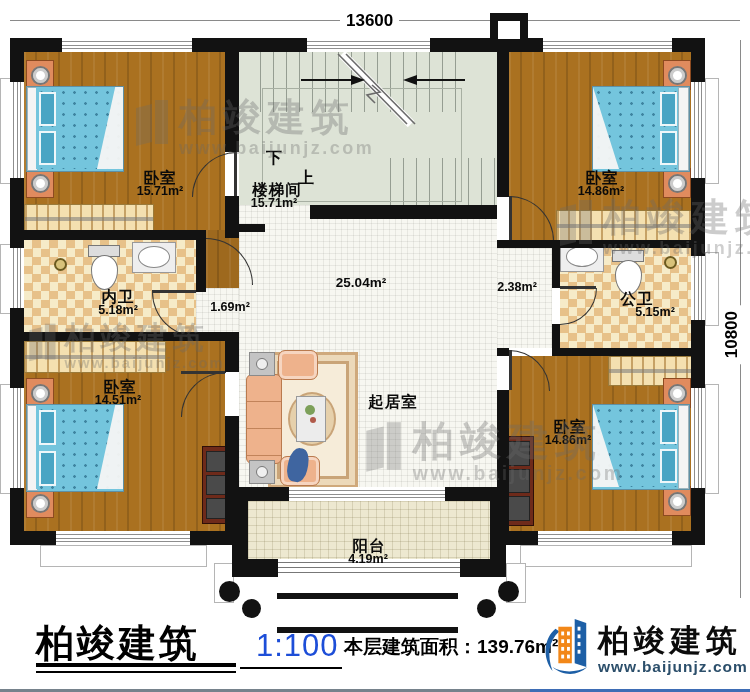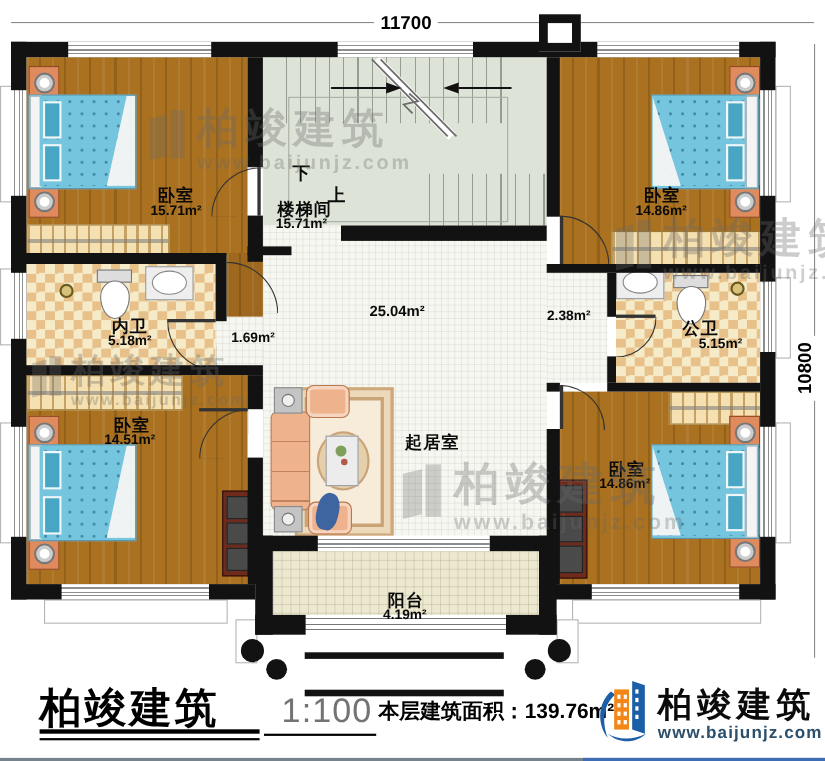--- a/index.html
+++ b/index.html
@@ -59,34 +59,34 @@
   .ctable{position:absolute;z-index:13;background:#ececec;border:1px solid #9a9a9a;}
   .person{position:absolute;z-index:14;background:#3f65a0;border-radius:45% 45% 40% 40%;transform:rotate(12deg);}
   .post{position:absolute;z-index:31;background:#121212;border-radius:50%;}
   .wm{position:absolute;z-index:50;display:flex;gap:7px;pointer-events:none;align-items:flex-start;}
   .wm .cn{font-size:38px;font-weight:900;letter-spacing:6px;line-height:1.05;color:rgba(105,105,105,.34);white-space:nowrap;}
   .wm .url{font-size:18px;font-weight:700;letter-spacing:2.5px;color:rgba(105,105,105,.32);white-space:nowrap;}
   .wm-icon{position:relative;width:40px;height:50px;flex:0 0 auto;}
   .wm-icon span{position:absolute;background:rgba(105,105,105,.30);}
   .titleblock{position:absolute;z-index:60;}
   .tb-title{position:absolute;font-size:38px;font-weight:900;letter-spacing:3px;color:#000;white-space:nowrap;}
-  .tb-scale{position:absolute;font-size:31px;font-weight:500;color:#737373;letter-spacing:1px;}
+  .tb-scale{position:absolute;font-size:31px;font-weight:500;color:#1d4ed8;letter-spacing:1px;}
   .tb-row{position:absolute;font-size:19px;font-weight:700;color:#000;white-space:nowrap;}
   .tb-line{position:absolute;background:#000;}
   .logo-cn{position:absolute;font-size:31px;font-weight:900;letter-spacing:5px;color:#0b0b0b;white-space:nowrap;}
   .logo-url{position:absolute;font-size:15.5px;font-weight:700;letter-spacing:1px;color:#2c4f6b;white-space:nowrap;}
   .chimney{position:absolute;z-index:32;background:#fff;border:8px solid #121212;box-sizing:border-box;}
 </style>
 </head>
 <body>
 
 <div id="canvas">
 
   <div class="dimline" style="left:10px;top:20px;width:730px;height:1px;"></div>
-  <div class="dimtext" style="left:340px;top:11px;">11700</div>
+  <div class="dimtext" style="left:340px;top:11px;">13600</div>
   <div class="dimline" style="left:740px;top:40px;width:1px;height:558px;"></div>
   <div class="dimtext" style="left:722px;top:305px;writing-mode:vertical-rl;transform:rotate(180deg);padding:6px 0;">10800</div>
 
   <div class="abs wood" style="left:24px;top:52px;width:201px;height:180px;"></div>
   <div class="abs stairfloor" style="left:239px;top:52px;width:258px;height:153px;"></div>
   <div class="abs wood" style="left:509px;top:52px;width:182px;height:188px;"></div>
   <div class="abs checker" style="left:24px;top:240px;width:172px;height:92px;"></div>
   <div class="abs wood" style="left:206px;top:230px;width:56px;height:58px;filter:brightness(.93);"></div>
   <div class="abs tile" style="left:196px;top:288px;width:43px;height:44px;"></div>
   <div class="abs tile" style="left:239px;top:205px;width:258px;height:282px;"></div>

